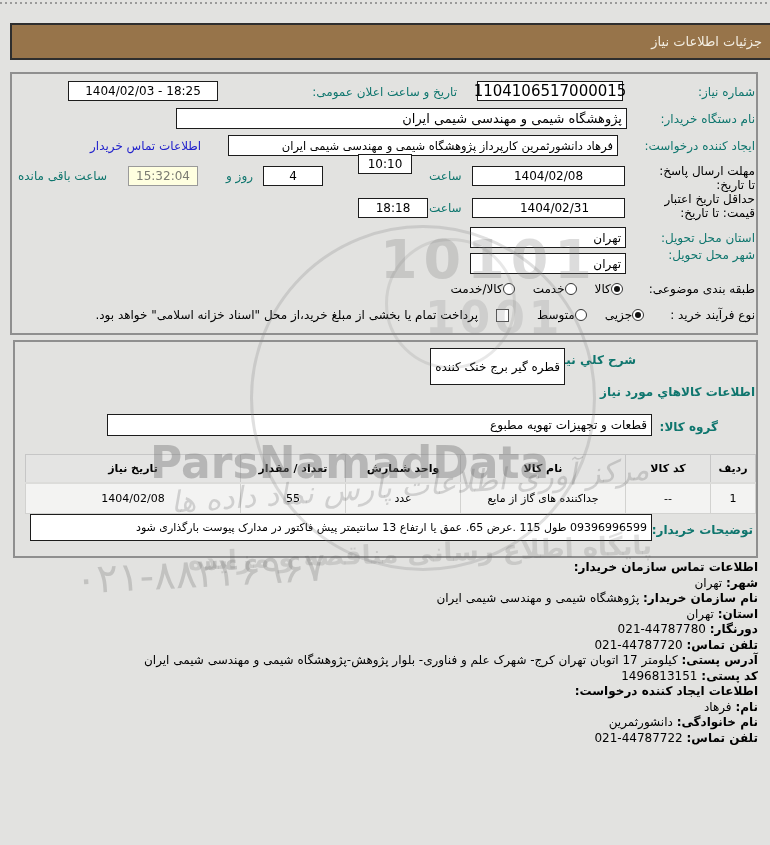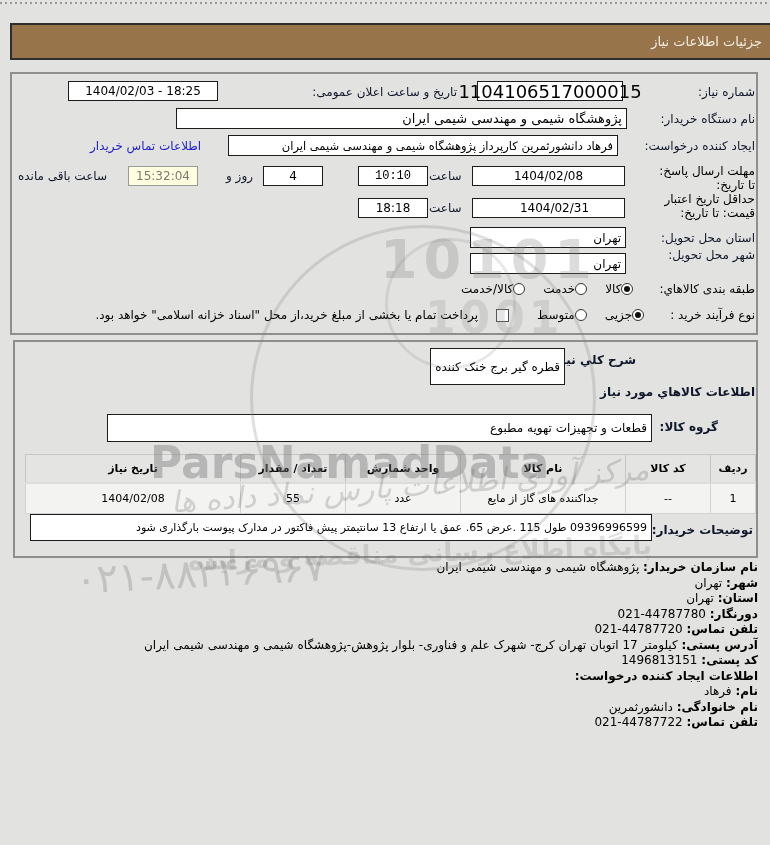--- a/index.html
+++ b/index.html
@@ -12,21 +12,21 @@
   .abs{position:absolute;}
   .top-dots{left:0;top:2px;width:770px;height:2px;
     background:repeating-linear-gradient(90deg,#9a9a9a 0 2px,transparent 2px 5px);}
   .title-bar{left:10px;top:23px;width:722px;height:33px;
     background:var(--accent,#97744A);border:2px solid #2e2e2e;
     display:flex;align-items:center;padding:0 28px;
     color:#F3EEE2;font-size:13px;}
   .sec{border:2px solid var(--secborder,#8F8F8F);}
   .sec1{left:10px;top:72px;width:744px;height:259px;}
   .sec2{left:13px;top:340px;width:741px;height:214px;}
-  .lbl{font-size:12px;color:#0f172a;white-space:nowrap;}
+  .lbl{font-size:12px;color:#0f766e;white-space:nowrap;}
   .lbl2{font-size:12px;color:#000;line-height:14px;text-align:right;}
   .bold{font-weight:bold;}
   .ibox{background:#fff;border:1px solid #1c1c1c;font-size:12px;
     display:flex;align-items:center;justify-content:center;box-sizing:border-box;}
   .ibox.ltr{direction:ltr;}
   .ibox.rt{justify-content:flex-start;padding:0 4px;}
   .ibox.yellow{background:var(--cdbg,#FFFFE0);border:1px solid #9a9a9a;color:#7b7b72;}
   .link{color:var(--link,#2222CC);font-size:12px;cursor:pointer;white-space:nowrap;}
   .choice-row{display:flex;align-items:center;column-gap:18px;font-size:12px;white-space:nowrap;}
   .choice-row .rowlbl{margin-left:8px;}
@@ -56,53 +56,53 @@
 
 <div class="abs top-dots"></div>
 
 <div class="abs title-bar">
   <span>جزئیات اطلاعات نیاز</span>
 </div>
 
 <div class="abs sec sec1"></div>
 
 <span class="abs lbl" style="right:15px;top:85px;">شماره نیاز:</span>
-<div class="abs ibox ltr" style="left:477px;top:81px;width:146px;height:20px;font-size:18px;">1104106517000015</div>
+<div class="abs ibox ltr" style="left:477px;top:81px;width:146px;height:20px;font-size:15px;">1104106517000015</div>
 <span class="abs lbl" style="right:313px;top:85px;">تاریخ و ساعت اعلان عمومی:</span>
 <div class="abs ibox ltr" style="left:68px;top:81px;width:150px;height:20px;">1404/02/03 - 18:25</div>
 
 <span class="abs lbl" style="right:15px;top:112px;">نام دستگاه خریدار:</span>
 <div class="abs ibox rt" style="left:176px;top:108px;width:451px;height:21px;font-size:13px;">پژوهشگاه شیمی و مهندسی شیمی ایران</div>
 
 <span class="abs lbl" style="right:15px;top:139px;">ایجاد کننده درخواست:</span>
 <div class="abs ibox rt" style="left:228px;top:135px;width:390px;height:21px;font-size:11.5px;">فرهاد دانشورثمرین کارپرداز پژوهشگاه شیمی و مهندسی شیمی ایران</div>
 <span class="abs link" style="left:90px;top:139px;">اطلاعات تماس خریدار</span>
 
 <span class="abs lbl2" style="right:15px;top:164px;width:105px;">مهلت ارسال پاسخ: تا تاریخ:</span>
 <div class="abs ibox ltr" style="left:472px;top:166px;width:153px;height:20px;">1404/02/08</div>
 <span class="abs lbl" style="left:429px;top:169px;">ساعت</span>
-<div class="abs ibox ltr" style="left:358px;top:166px;width:70px;height:20px;font-family:Liberation Mono, monospace;">10:10</div>
+<div class="abs ibox ltr" style="left:358px;top:154px;width:54px;height:20px;">10:10</div>
 <div class="abs ibox ltr" style="left:263px;top:166px;width:60px;height:20px;">4</div>
 <span class="abs lbl" style="left:226px;top:169px;">روز و</span>
 <div class="abs ibox ltr yellow" style="left:128px;top:166px;width:70px;height:20px;">15:32:04</div>
 <span class="abs lbl" style="left:18px;top:169px;">ساعت باقی مانده</span>
 
 <span class="abs lbl2" style="right:15px;top:192px;width:112px;">حداقل تاریخ اعتبار قیمت: تا تاریخ:</span>
 <div class="abs ibox ltr" style="left:472px;top:198px;width:153px;height:20px;padding-left:12px;">1404/02/31</div>
 <span class="abs lbl" style="left:429px;top:201px;">ساعت</span>
 <div class="abs ibox ltr" style="left:358px;top:198px;width:70px;height:20px;">18:18</div>
 
 <span class="abs lbl" style="right:15px;top:231px;">استان محل تحویل:</span>
 <div class="abs ibox rt" style="left:470px;top:227px;width:156px;height:21px;">تهران</div>
 
 <span class="abs lbl" style="right:15px;top:248px;">شهر محل تحویل:</span>
 <div class="abs ibox rt" style="left:470px;top:253px;width:156px;height:21px;">تهران</div>
 
 <div class="abs choice-row" style="right:15px;top:281px;height:16px;">
-  <span class="rowlbl">طبقه بندی کالاهاي:</span>
+  <span class="rowlbl">طبقه بندی موضوعی:</span>
   <span class="opts"><span class="opt">
         <span class="radio sel"></span>
         <span>کالا</span>
       </span><span class="opt">
         <span class="radio"></span>
         <span>خدمت</span>
       </span><span class="opt">
         <span class="radio"></span>
         <span>کالا/خدمت</span>
       </span></span>
@@ -122,21 +122,21 @@
 </div>
 
 <div class="abs sec sec2"></div>
 
 <span class="abs lbl bold" style="right:134px;top:353px;">شرح کلي نیاز:</span>
 <div class="abs ibox rt" style="left:430px;top:348px;width:135px;height:37px;">قطره گیر برج خنک کننده</div>
 
 <span class="abs lbl bold" style="right:15px;top:385px;">اطلاعات کالاهاي مورد نیاز</span>
 
 <span class="abs lbl bold" style="right:52px;top:420px;">گروه کالا:</span>
-<div class="abs ibox rt" style="left:107px;top:414px;width:545px;height:28px;">قطعات و تجهیزات تهویه مطبوع</div>
+<div class="abs ibox rt" style="left:107px;top:414px;width:545px;height:22px;">قطعات و تجهیزات تهویه مطبوع</div>
 
 <div class="abs" style="left:25px;top:454px;">
   <table class="goods">
     <colgroup>
       <col style="width:45px">
         <col style="width:85px">
         <col style="width:165px">
       <col style="width:115px">
         <col style="width:105px">
         <col style="width:215px">
@@ -161,23 +161,24 @@
           <td>1404/02/08</td>
         </tr>
       </tbody>
   </table>
 </div>
 
 <span class="abs lbl bold" style="right:17px;top:523px;">توضیحات خریدار:</span>
 <div class="abs ibox rt" style="left:30px;top:514px;width:622px;height:27px;font-size:11px;">09396996599 طول 115 .عرض 65. عمق یا ارتفاع 13 سانتیمتر پیش فاکتور در مدارک پیوست بارگذاری شود</div>
 
 <div class="abs contact">
+  <div class="c-head">اطلاعات تماس سازمان خریدار:</div>
   <div>
+      <div><b>شهر:</b><span> تهران</span></div>
       <div><b>نام سازمان خریدار:</b><span> پژوهشگاه شیمی و مهندسی شیمی ایران</span></div>
-      <div><b>شهر:</b><span> تهران</span></div>
       <div><b>استان:</b><span> تهران</span></div>
       <div><b>دورنگار:</b><span> 44787780-021</span></div>
       <div><b>تلفن تماس:</b><span> 44787720-021</span></div>
       <div><b>آدرس پستی:</b><span> کیلومتر 17 اتوبان تهران کرج- شهرک علم و فناوری- بلوار پژوهش-پژوهشگاه شیمی و مهندسی شیمی ایران</span></div>
       <div><b>کد پستی:</b><span> 1496813151</span></div>
     </div>
   <div class="c-head">اطلاعات ایجاد کننده درخواست:</div>
   <div>
       <div><b>نام:</b><span> فرهاد</span></div>
       <div><b>نام خانوادگی:</b><span> دانشورثمرین</span></div>

